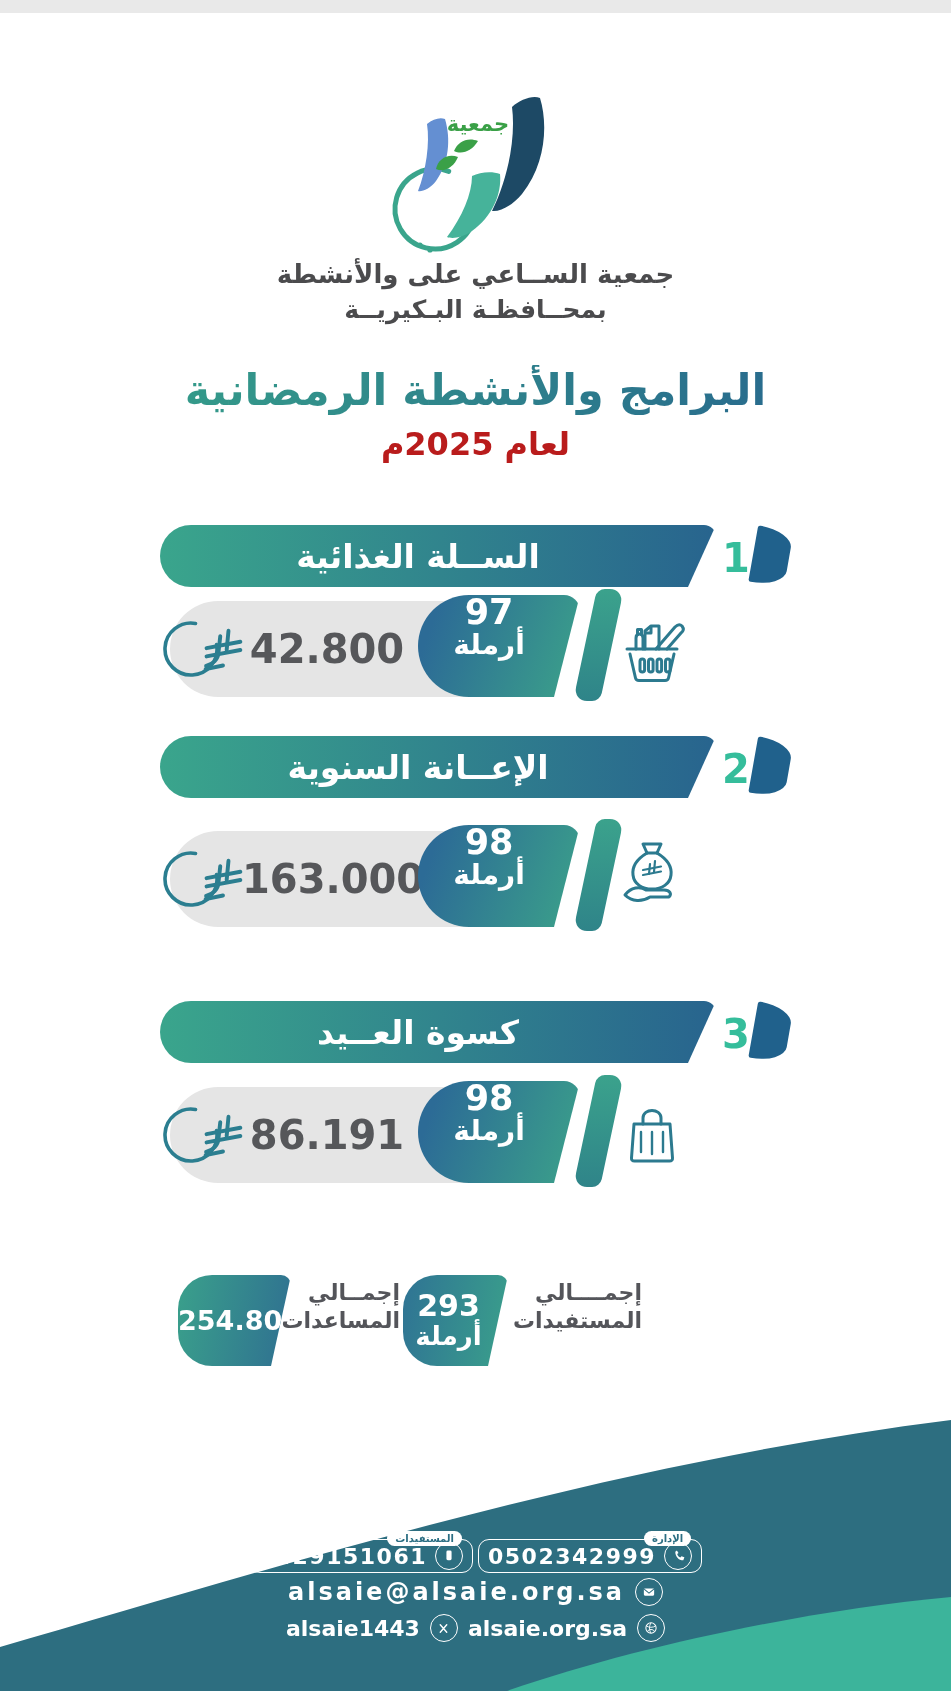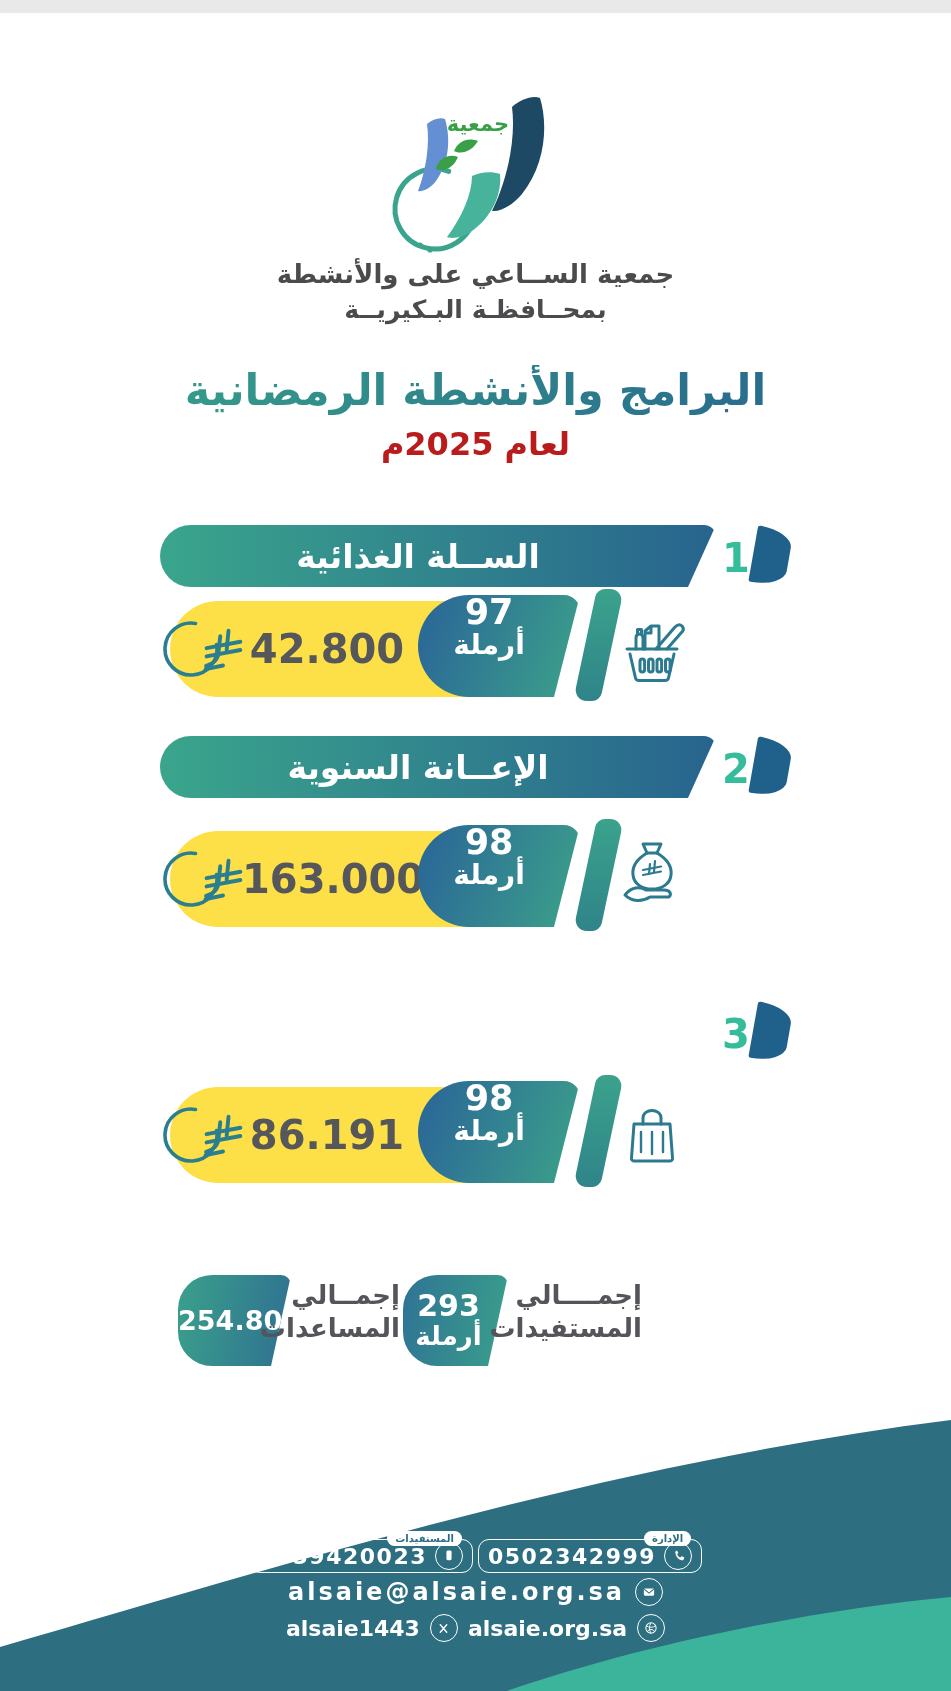--- a/index.html
+++ b/index.html
@@ -29,21 +29,21 @@
           display:flex;align-items:center;justify-content:center;
           padding-right:0;box-sizing:border-box;}
   .banner span{color:#fff;font-size:33px;font-weight:700;direction:rtl;
                margin-right:40px;}
   .badge-num{position:absolute;left:720px;width:32px;text-align:center;
              font-size:40px;font-weight:800;color:#35bd9b;}
   .badge-moon{position:absolute;left:753px;width:36px;height:57px;background:#20618c;
               border-radius:4px 57px 57px 4px / 4px 50% 50% 4px;transform:rotate(10deg);}
 
   
-  .gray-pill{position:absolute;left:170px;width:340px;height:96px;background:#fde047;
+  .gray-pill{position:absolute;left:170px;width:340px;height:96px;background:#e5e5e5;
              border-radius:48px;}
   .arc-svg{position:absolute;left:-8px;top:19px;}
   .sar-svg{position:absolute;left:32px;top:26px;color:#2b7e90;}
   .amount{position:absolute;left:72px;top:25px;width:170px;text-align:center;
           font-size:40px;font-weight:700;color:#56575a;}
   .count-pill{position:absolute;left:418px;width:162px;height:102px;
               background:linear-gradient(110deg,#2c6b96 12%,#3a9c8b 90%);
               border-radius:51px 16px 0 51px;
               clip-path:polygon(0 0,100% 0,calc(100% - 26px) 100%,0 100%);
               display:flex;flex-direction:column;align-items:center;
@@ -58,21 +58,21 @@
 
   
   .total-pill{position:absolute;top:1262px;height:91px;
               border-radius:34px 10px 0 34px;
               clip-path:polygon(0 0,100% 0,calc(100% - 20px) 100%,0 100%);
               display:flex;flex-direction:column;align-items:center;justify-content:center;
               color:#fff;box-sizing:border-box;padding-right:14px;}
   .total-pill .t1{font-size:30px;font-weight:800;line-height:1.1;}
   .total-pill .t2{font-size:26px;font-weight:700;line-height:1.15;direction:rtl;}
   .total-label{position:absolute;top:1266px;direction:rtl;
-               font-size:26px;font-weight:700;color:#54555a;line-height:1.25;}
+               font-size:22px;font-weight:700;color:#54555a;line-height:1.25;}
   .aid-value{display:flex;align-items:center;gap:6px;direction:ltr;}
   .aid-value .t1{font-size:27px;}
 
   
   .waves{position:absolute;left:0;top:1391px;width:951px;height:300px;}
   .contact-row{position:absolute;left:0;width:951px;display:flex;justify-content:center;
                align-items:center;color:#fff;}
   .phone-pill{position:relative;display:flex;direction:ltr;align-items:center;gap:8px;
               height:34px;border:1.7px solid #fff;border-radius:11px;padding:0 9px;
               color:#fff;font-size:22px;font-weight:700;box-sizing:border-box;}
@@ -179,20 +179,23 @@
     <g class="pict">
       <path d="M35,20 L31,11 H49 L45,20"></path>
       <path d="M35,20 H45"></path>
       <path d="M35,20 C25,26 20,34 21,42 C22,51 30,56 40,56 C50,56 58,51 59,42 C60,34 55,26 45,20"></path>
       <path d="M43,28 L42,39 M38,31 L37,41" stroke-width="2.2"></path>
       <path d="M31,37 L49,33.5 M31,42 L49,38.5" stroke-width="2.2"></path>
       <path d="M13,62 C19,54 28,53 34,57 L52,57 C58,57 60,61 57,64 L38,64 C30,69 20,69 13,62 Z"></path>
     </g>
   </svg>
 
+  <div class="banner" style="top:988px;">
+    <span>كسوة العــيد</span>
+  </div>
   <div class="badge-num" style="top:998px;">3</div>
   <div class="badge-moon" style="top:991px;"></div>
 
   <div class="gray-pill" style="top:1074px;">
     <svg class="arc-svg" width="58" height="58" viewBox="0 0 58 58">
       <path d="M33.5,3.4 A26,26 0 1 0 54.6,24.5" fill="none" stroke="#2b7e90" stroke-width="3.6" stroke-linecap="round"></path>
     </svg>
     <svg class="sar-svg" width="42" height="46" viewBox="0 0 46 48">
       <use href="#sar-glyph"></use>
     </svg>
@@ -234,21 +237,21 @@
   </div>
 
   <svg class="waves" viewBox="0 0 951 300" preserveAspectRatio="none">
     <path d="M0,243 C260,168 600,60 951,16 L951,300 L0,300 Z" fill="#2d6e80"></path>
     <path d="M471,300 C610,247 800,207 951,193 L951,300 Z" fill="#3cb49b"></path>
   </svg>
 
   <div class="contact-row" style="top:1526px;gap:5px;">
     <div class="phone-pill">
       <div class="phone-tag">المستفيدات</div>
-      <span class="phone-number">0759420023</span>
+      <span class="phone-number">0429151061</span>
       <span class="fcircle">
         <svg width="16" height="16" viewBox="0 0 28 28">
             <rect x="9.5" y="4.5" width="9" height="17" rx="2.5" fill="#fff"></rect>
           </svg>
       </span>
     </div>
     <div class="phone-pill">
       <div class="phone-tag">الإدارة</div>
       <span class="phone-number">0502342999</span>
       <span class="fcircle">

